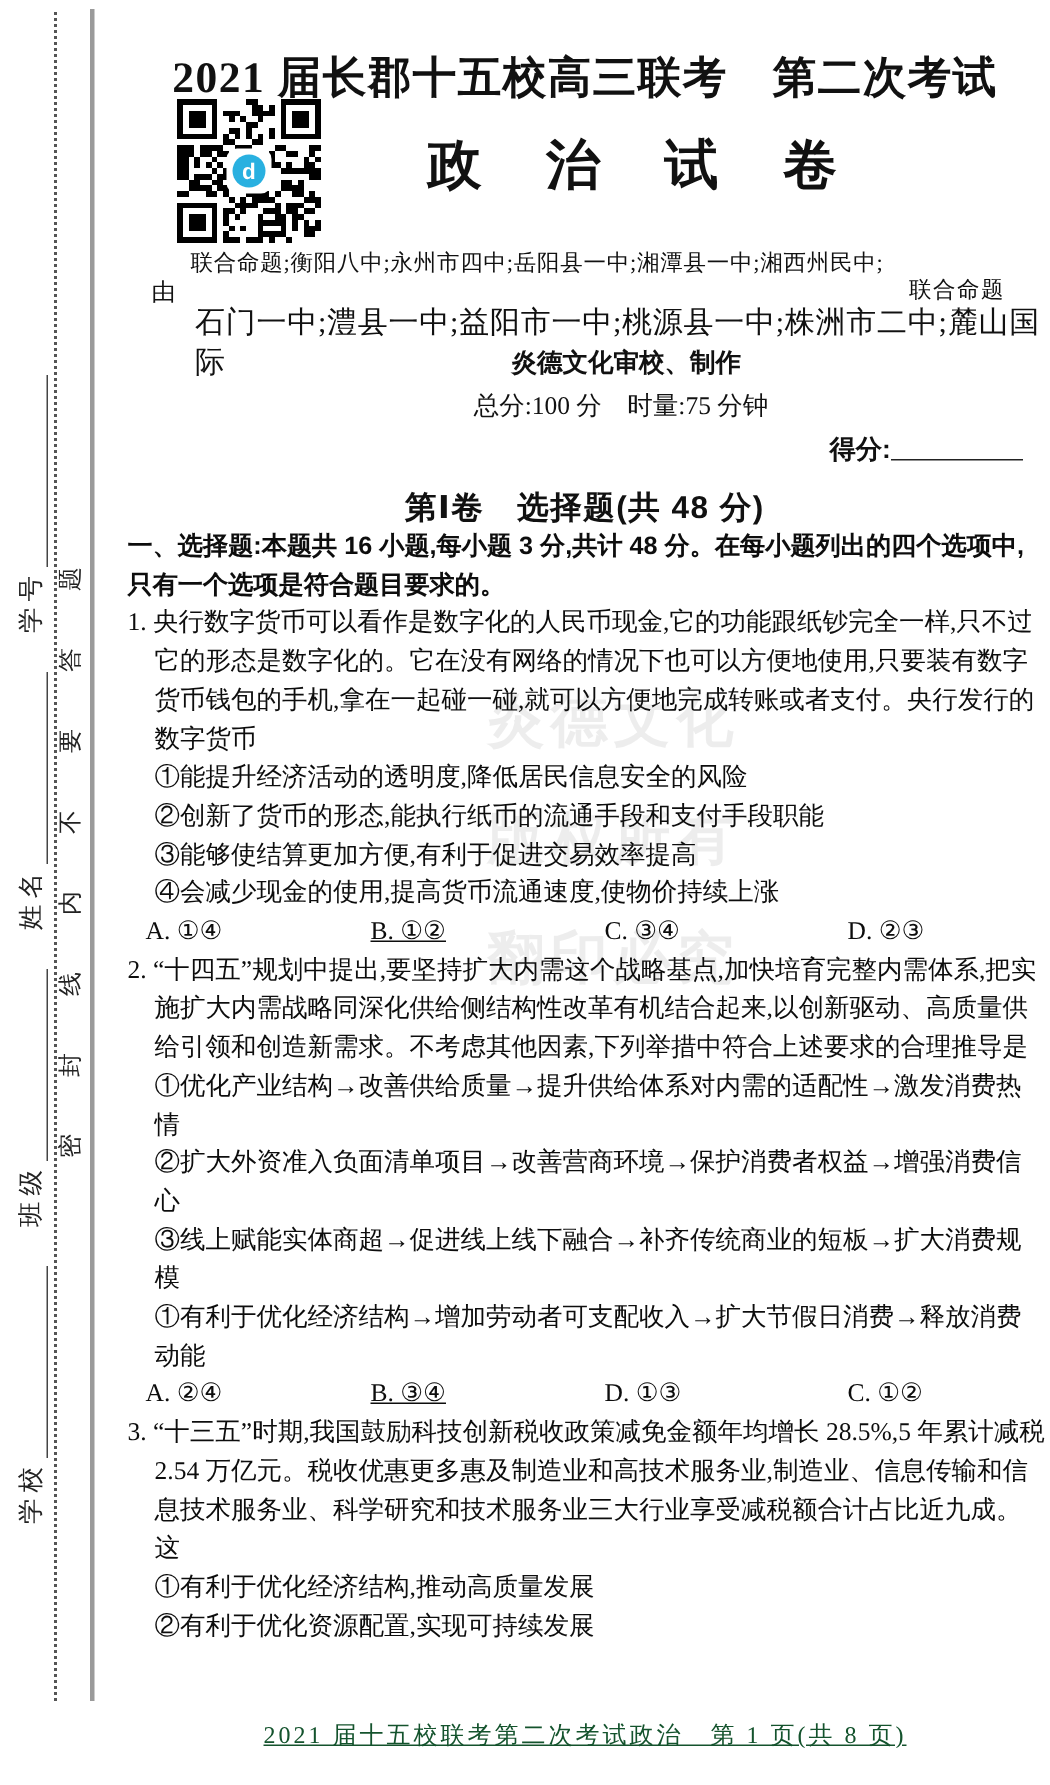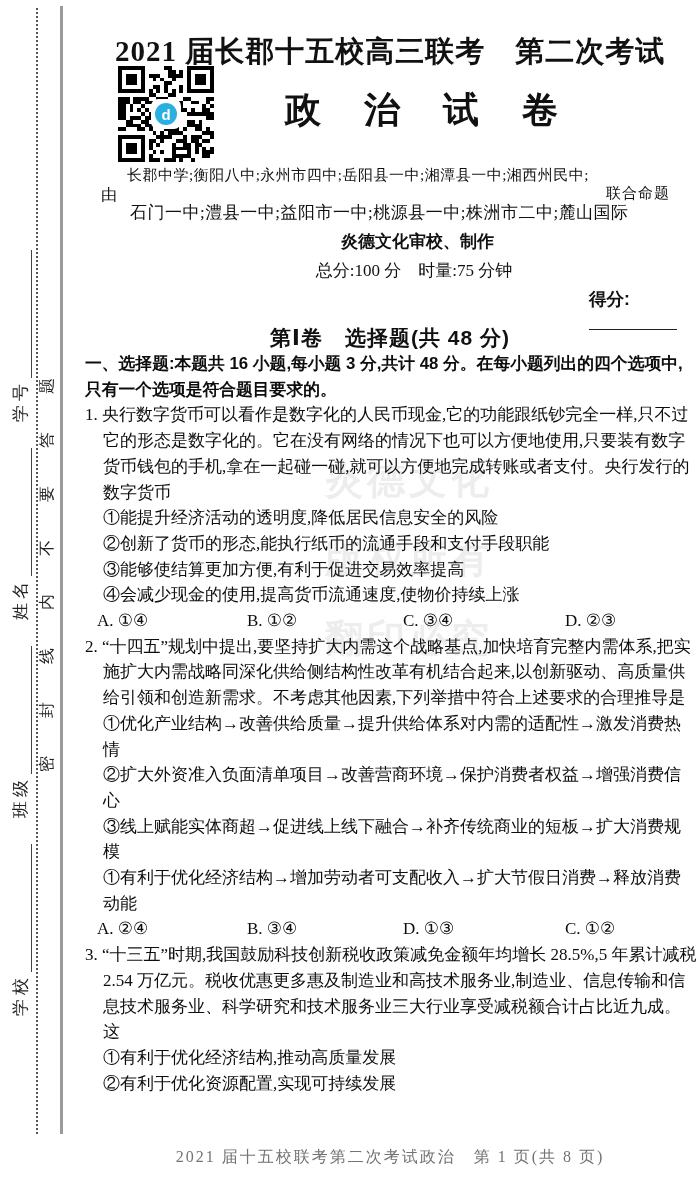--- a/index.html
+++ b/index.html
@@ -34,44 +34,44 @@
   .header-title{left:85px;top:32px;width:610px;text-align:center;font-size:29px;font-weight:bold;letter-spacing:1px;}
   .qr{left:118px;top:66px;width:96px;height:96px;}
   .qr svg{width:96px;height:96px;display:block;}
   .qr-logo{position:absolute;left:34px;top:34px;width:28px;height:28px;background:#fff;border-radius:6px;
     display:flex;align-items:center;justify-content:center;box-shadow:0 0 0 1px #fff;}
   .qr-logo .circ{width:22px;height:22px;border-radius:50%;display:flex;align-items:center;justify-content:center;
     color:#fff;font-family:"Liberation Sans",sans-serif;font-weight:bold;font-size:15px;line-height:1;}
   .paper-title{left:200px;top:86px;width:460px;text-align:center;font-size:36px;font-weight:bold;letter-spacing:17px;}
   .byline-prefix{left:101px;top:185px;font-size:16px;}
   .schools-1{left:127px;top:166px;font-size:15px;letter-spacing:.5px;}
-  .schools-2{left:130px;top:201px;font-size:17px;letter-spacing:.5px;}
+  .schools-2{left:130px;top:201px;font-size:20px;letter-spacing:.5px;}
   .byline-suffix{left:606px;top:184px;font-size:15px;letter-spacing:1px;}
   .producer{left:85px;top:230px;width:610px;padding-left:55px;box-sizing:border-box;text-align:center;font-size:17px;}
   .score-info{left:85px;top:259px;width:610px;padding-left:48px;box-sizing:border-box;text-align:center;font-size:17px;}
-  .score-line{left:553px;top:287px;font-size:17.5px;font-weight:bold;margin-left:36px;}
+  .score-line{left:553px;top:287px;font-size:17.5px;font-weight:bold;}
   .score-blank{display:inline-block;width:88px;height:1em;border-bottom:1.5px solid #222;vertical-align:-2px;}
   .section-title{left:85px;top:324px;width:610px;text-align:center;font-size:21px;letter-spacing:1px;}
 
   
   .watermark{left:325px;top:455px;width:120px;text-align:center;opacity:.07;pointer-events:none;}
   .watermark div{font-size:38px;font-weight:bold;letter-spacing:4px;margin-bottom:28px;white-space:nowrap;}
 
   
   .content{position:absolute;left:85px;top:351px;width:612px;font-size:17px;line-height:25.7px;color:#0d0d0d;}
   .intro{font-family:"Liberation Sans","DejaVu Sans",sans-serif;font-weight:bold;font-size:16.8px;}
   .q-stem{padding-left:18px;text-indent:-18px;}
   .stmt{padding-left:18px;}
   .opts{display:flex;padding-left:12px;}
   .opts span:nth-child(1){width:150px;}
-  .opts span:nth-child(2){width:156px;}
+  .opts span:nth-child(2){width:156px;text-decoration:underline;}
   .opts span:nth-child(3){width:162px;}
   .opts span:nth-child(4){flex:1;}
 
-  .footer{left:85px;top:1147px;width:610px;text-align:center;font-size:16px;letter-spacing:2px;color:#737373;}
+  .footer{left:85px;top:1147px;width:610px;text-align:center;font-size:16px;letter-spacing:2px;color:#14532d;text-decoration:underline;}
 </style>
 </head>
 <body>
 
 <div class="dotted-line"></div>
 <div class="solid-line"></div>
 
 <div class="side-fields song">
   <span class="fld">学校</span>
     <span class="blank"></span>
@@ -290,21 +290,21 @@
       <rect x="2" y="20" width="3" height="3" fill="#000"></rect>
     </svg>
   <div class="qr-logo">
     <div class="circ" style="background: rgb(41, 176, 224);">d</div>
   </div>
 </div>
 
 <div class="abs paper-title song">政 治 试 卷</div>
 
 <div class="abs byline-prefix kai">由</div>
-<div class="abs schools-1 kai">长郡中学;衡阳八中;永州市四中;岳阳县一中;湘潭县一中;湘西州民中;</div>
+<div class="abs schools-1 kai">联合命题;衡阳八中;永州市四中;岳阳县一中;湘潭县一中;湘西州民中;</div>
 <div class="abs schools-2 kai">石门一中;澧县一中;益阳市一中;桃源县一中;株洲市二中;麓山国际</div>
 <div class="abs byline-suffix kai">联合命题</div>
 
 <div class="abs producer hei">炎德文化审校、制作</div>
 <div class="abs score-info song">总分:100 分　时量:75 分钟</div>
 <div class="abs score-line hei">
   <span>得分:</span><span class="score-blank"></span>
 </div>
 
 <div class="abs section-title hei">第Ⅰ卷　选择题(共 48 分)</div>

